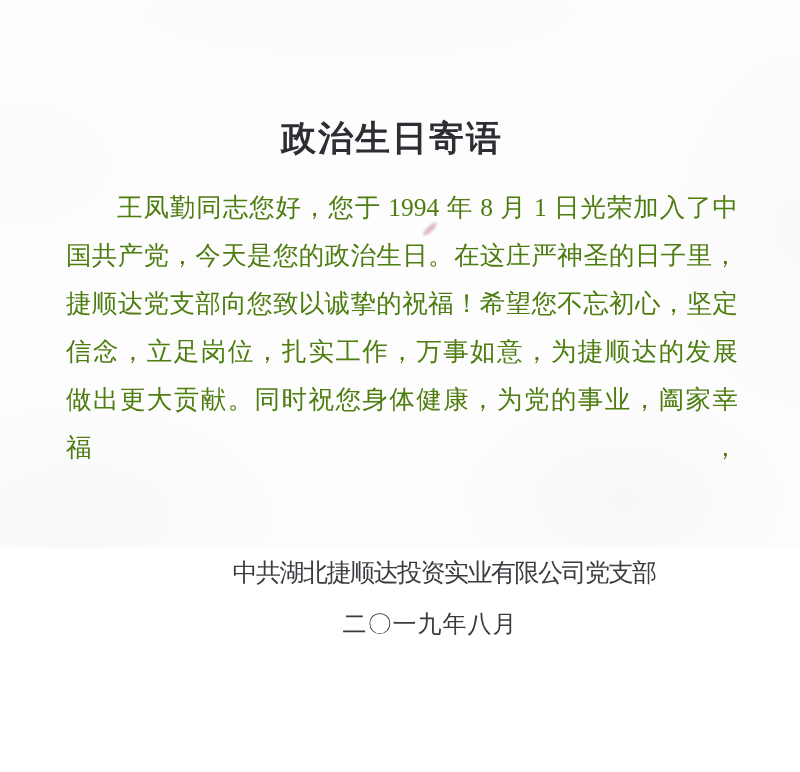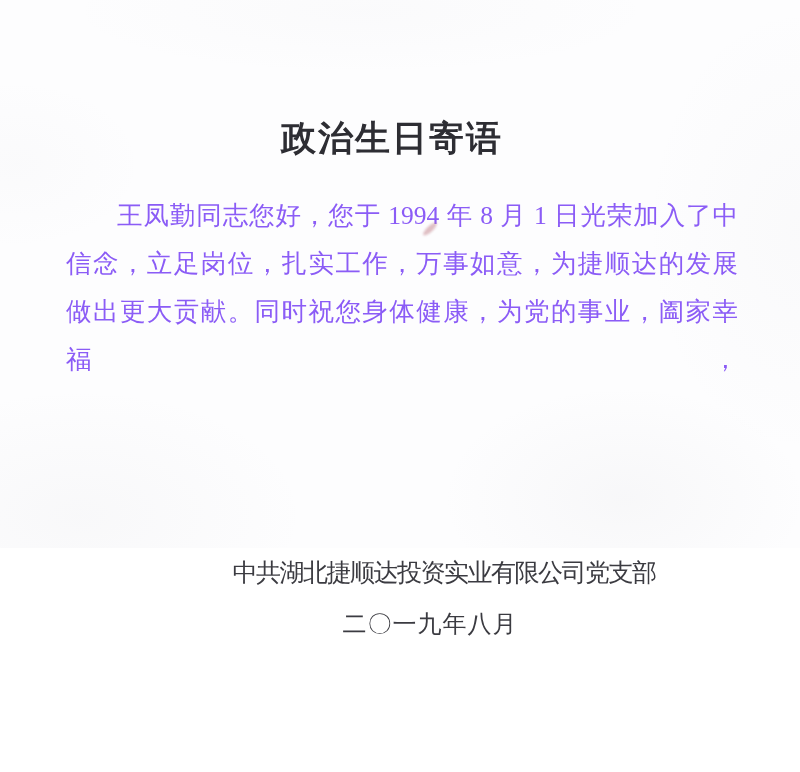--- a/index.html
+++ b/index.html
@@ -36,25 +36,25 @@
     width: 100%;
     text-align: center;
     transform: translateX(-8px);
     font-size: 35px;
     font-weight: bold;
     letter-spacing: 2px;
     color: #2d2d33;
   }
   .doc-body {
     position: absolute;
-    top: 192px;
+    top: 184px;
     left: 66px;
     width: 672px;
     font-size: 25.5px;
-    color: #8b5cf6;
+    color: #4d7c0f;
   }
   .body-line {
     height: 48px;
     line-height: 48px;
     text-align: justify;
     text-align-last: justify;
   }
   .body-line.first {
     text-indent: 2em;
   }
@@ -97,20 +97,22 @@
 </style>
 </head>
 <body>
 
 <div class="scan-page">
 
   <h1 class="doc-title">政治生日寄语</h1>
 
   <div class="doc-body">
     <div class="body-line first">王凤勤同志您好，您于 1994 年 8 月 1 日光荣加入了中</div>
+    <div class="body-line">国共产党，今天是您的政治生日。在这庄严神圣的日子里，</div>
+    <div class="body-line">捷顺达党支部向您致以诚挚的祝福！希望您不忘初心，坚定</div>
     <div class="body-line">信念，立足岗位，扎实工作，万事如意，为捷顺达的发展</div>
     <div class="body-line">做出更大贡献。同时祝您身体健康，为党的事业，阖家幸福，</div>
   </div>
 
   <div class="doc-signature">中共湖北捷顺达投资实业有限公司党支部</div>
 
   <div class="doc-date">二〇一九年八月</div>
 
   <div class="ink-smudge"></div>
 

